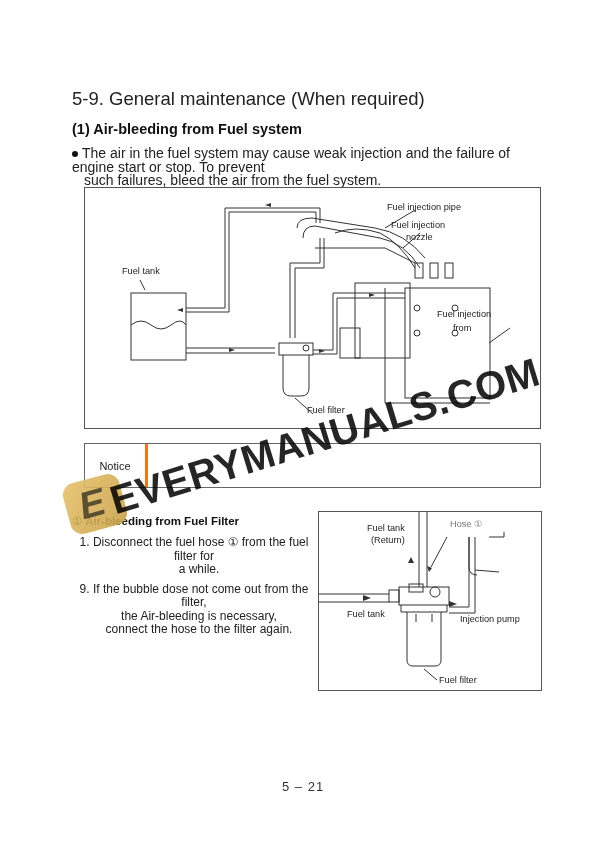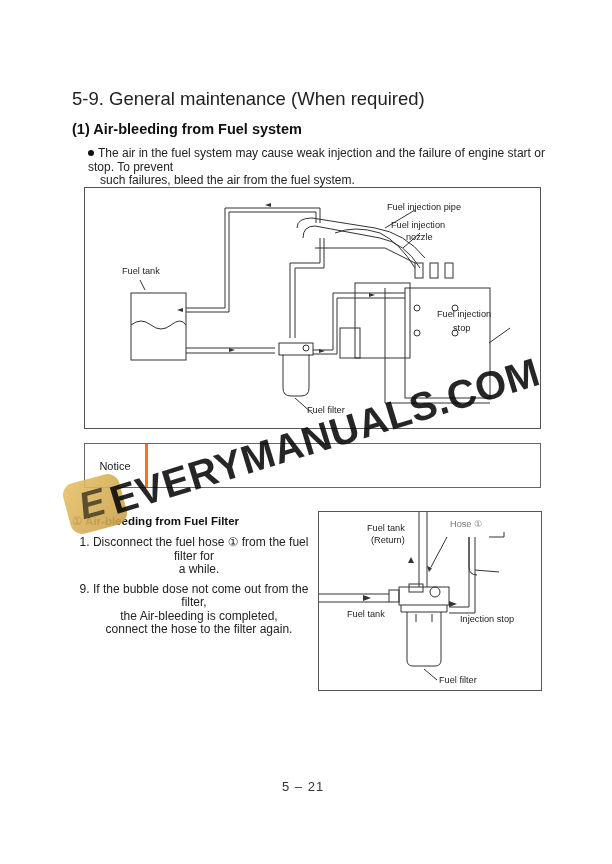--- a/index.html
+++ b/index.html
@@ -1,20 +1,20 @@
 <!DOCTYPE html>
 <html><head>
 <meta charset="utf-8">
 <style>
   html,body{margin:0;padding:0;}
   body{width:612px;height:864px;background:#ffffff;position:relative;overflow:hidden;font-family:"Liberation Sans",sans-serif;color:#111;}
   .abs{position:absolute;}
   .h1{left:72px;top:88px;font-size:18.5px;color:#222;white-space:nowrap;}
   .h2{left:72px;top:121px;font-size:14.5px;font-weight:bold;color:#111;white-space:nowrap;}
-  .bullet{left:88px;top:147px;width:480px;font-size:12px;line-height:13.5px;color:#222;}
+  .bullet{left:72px;top:147px;width:480px;font-size:14px;line-height:13.5px;color:#222;}
   .bullet .dot{display:inline-block;width:6px;height:6px;border-radius:50%;background:#111;margin-right:4px;vertical-align:1px;}
   .bullet .cont{padding-left:12px;display:block;}
   .fig1{left:84px;top:187px;width:455px;height:240px;border:1px solid #555;text-align:right;}
   .lbl{position:absolute;font-size:9.2px;color:#222;white-space:nowrap;line-height:12px;}
   .notice{left:84px;top:443px;width:455px;height:43px;border:1px solid #666;display:flex;}
   .notice .ncell{width:60px;border-right:3px solid #f97316;display:flex;align-items:center;justify-content:center;font-size:11px;color:#222;}
   .notice .nbody{flex:1;padding:8px 6px 0 6px;font-size:9.2px;line-height:13px;color:#222;}
   .h3{left:72px;top:514px;font-size:11.5px;font-weight:bold;color:#111;white-space:nowrap;}
   .steps{left:74px;top:536px;width:240px;font-size:12px;line-height:13.5px;color:#222;text-align:center;}
   .steps .step{margin-bottom:6px;}
@@ -87,37 +87,37 @@
       <path d="M150 162 l-6 -2 l0 4z"></path>
       <path d="M240 163 l-6 -2 l0 4z"></path>
       <path d="M290 107 l-6 -2 l0 4z"></path>
     </g>
   </svg>
   <div class="lbl" style="left:302px;top:13px;">Fuel injection pipe</div>
   <div class="lbl" style="left:306px;top:31px;">Fuel injection</div>
   <div class="lbl" style="left:321px;top:43px;">nozzle</div>
   <div class="lbl" style="left:37px;top:77px;">Fuel tank</div>
   <div class="lbl" style="left:352px;top:120px;">Fuel injection</div>
-  <div class="lbl" style="left:368px;top:134px;">stop</div>
+  <div class="lbl" style="left:368px;top:134px;">from</div>
   <div class="lbl" style="left:222px;top:216px;">Fuel filter</div>
 </div>
 
 <div class="abs notice">
   <div class="ncell">Notice</div>
 </div>
 
 <div class="abs h3">① Air-bleeding from Fuel Filter</div>
 <div class="abs steps">
   <div class="step">
     <span>1. Disconnect the fuel hose ① from the fuel filter for</span>
     <span class="ind">a while.</span>
   </div>
   <div class="step">
     <span>9. If the bubble dose not come out from the filter,</span>
-    <span class="ind">the Air-bleeding is completed,</span>
+    <span class="ind">the Air-bleeding is necessary,</span>
     <span class="ind">connect the hose to the filter again.</span>
   </div>
 </div>
 
 <div class="abs fig2">
   <svg width="222" height="178" viewBox="0 0 222 178" style="position:absolute;left:0;top:0;">
     <g fill="none" stroke="#333" stroke-width="1">
       <path d="M100 0 L100 75"></path>
         <path d="M108 0 L108 75"></path>
       <path d="M150 25 L150 95 L130 95"></path>
@@ -142,21 +142,21 @@
       <path d="M92 45 l-3 6 l6 0z"></path>
       <path d="M40 82 l-8 -3 l0 6z" transform="translate(12,4)"></path>
       <path d="M138 92 l-8 -3 l0 6z"></path>
       <path d="M110 60 l-2 -6 l5 2z"></path>
     </g>
   </svg>
   <div class="lbl" style="left:48px;top:10px;">Fuel tank</div>
   <div class="lbl" style="left:52px;top:22px;">(Return)</div>
   <div class="lbl" style="left:131px;top:6px;color:#777;">Hose ①</div>
   <div class="lbl" style="left:28px;top:96px;">Fuel tank</div>
-  <div class="lbl" style="left:141px;top:101px;">Injection stop</div>
+  <div class="lbl" style="left:141px;top:101px;">Injection pump</div>
   <div class="lbl" style="left:120px;top:162px;">Fuel filter</div>
 </div>
 
 <div class="abs pagenum">5 – 21</div>
 
 <div class="abs wm-logo">
     <span>E</span>
   </div>
 <div class="abs" style="left:118px;top:478px;transform:rotate(-17deg);transform-origin:0 100%;font-size:40px;font-weight:bold;color:rgba(0,0,0,0.85);white-space:nowrap;letter-spacing:0.5px;">EVERYMANUALS.COM</div>
 

